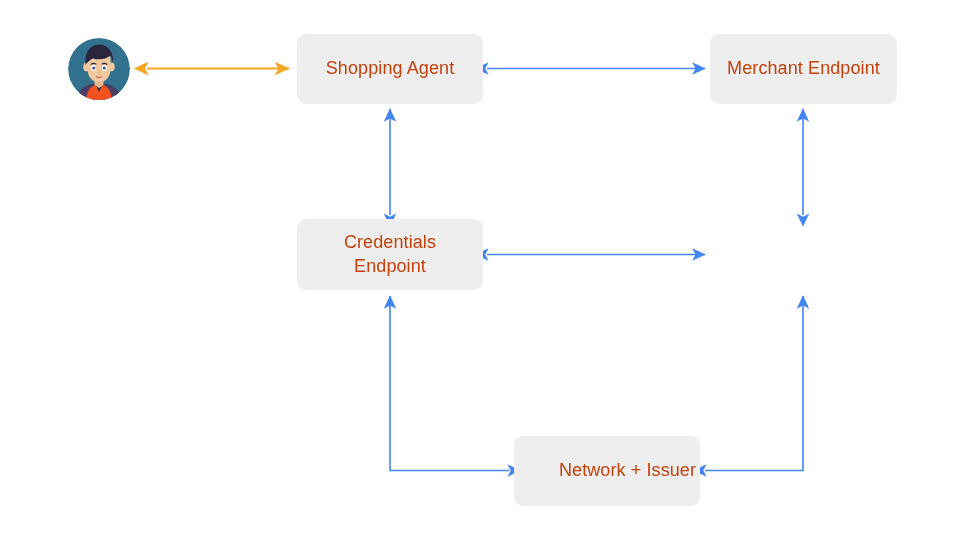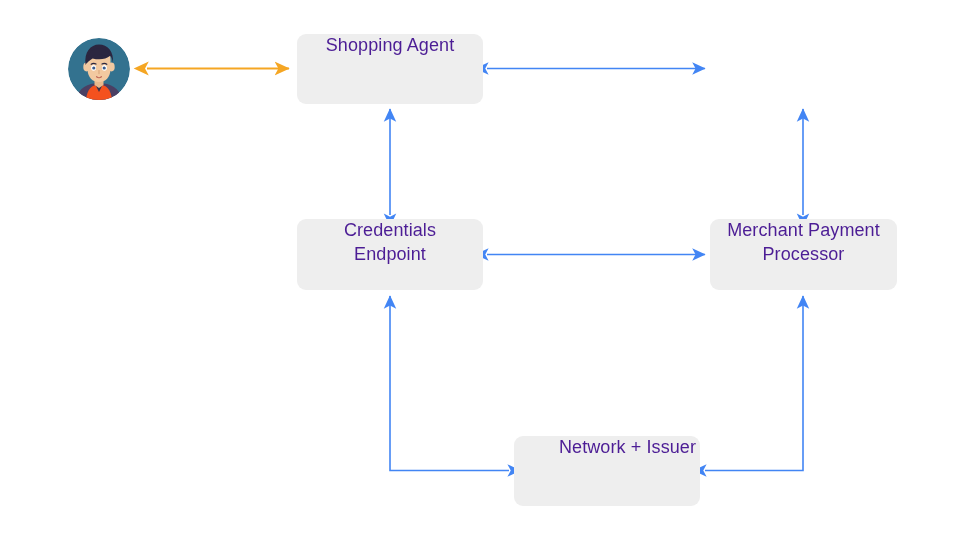--- a/index.html
+++ b/index.html
@@ -31,24 +31,24 @@
     height: 540px;
     pointer-events: none;
   }
 
   .node-box {
     position: absolute;
     box-sizing: border-box;
     background: #eeeeee;
     border-radius: 9px;
     display: flex;
-    align-items: flex-start;
+    align-items: center;
     justify-content: center;
     text-align: center;
-    color: #4c1d95;
+    color: #c2410c;
     font-size: 18px;
     line-height: 1.32;
     font-weight: 400;
     letter-spacing: 0.1px;
     white-space: pre-line;
   }
 
   .node-label {
     display: block;
     white-space: pre-line;
@@ -133,28 +133,27 @@
 
       <path d="M31 32.5 L31 35.6" stroke="#dba97e" stroke-width="1.2" fill="none" stroke-linecap="round"></path>
       <path d="M28.6 38.8 C29.8 39.9 32.2 39.9 33.4 38.8" stroke="#c06a5a" stroke-width="1.3" fill="none" stroke-linecap="round"></path>
     </svg>
   </div>
 
   <div class="node-box" style="left:297px; top:34px; width:186px; height:70px;">
     <span class="node-label">Shopping Agent</span>
   </div>
 
+  <div class="node-box" style="left:710px; top:34px; width:187px; height:70px;">
+    <span class="node-label">Merchant Endpoint</span>
+  </div>
 
   <div class="node-box" style="left:297px; top:219px; width:186px; height:71px;">
     <span class="node-label">Credentials
 Endpoint</span>
   </div>
 
-  <div class="node-box" style="left:710px; top:219px; width:187px; height:71px;">
-    <span class="node-label">Merchant Payment
-Processor</span>
-  </div>
 
   <div class="node-box" style="left:514px; top:436px; width:186px; height:70px;padding-left:41px;">
     <span class="node-label">Network + Issuer</span>
   </div>
 
 </div>
 
 </body></html>

